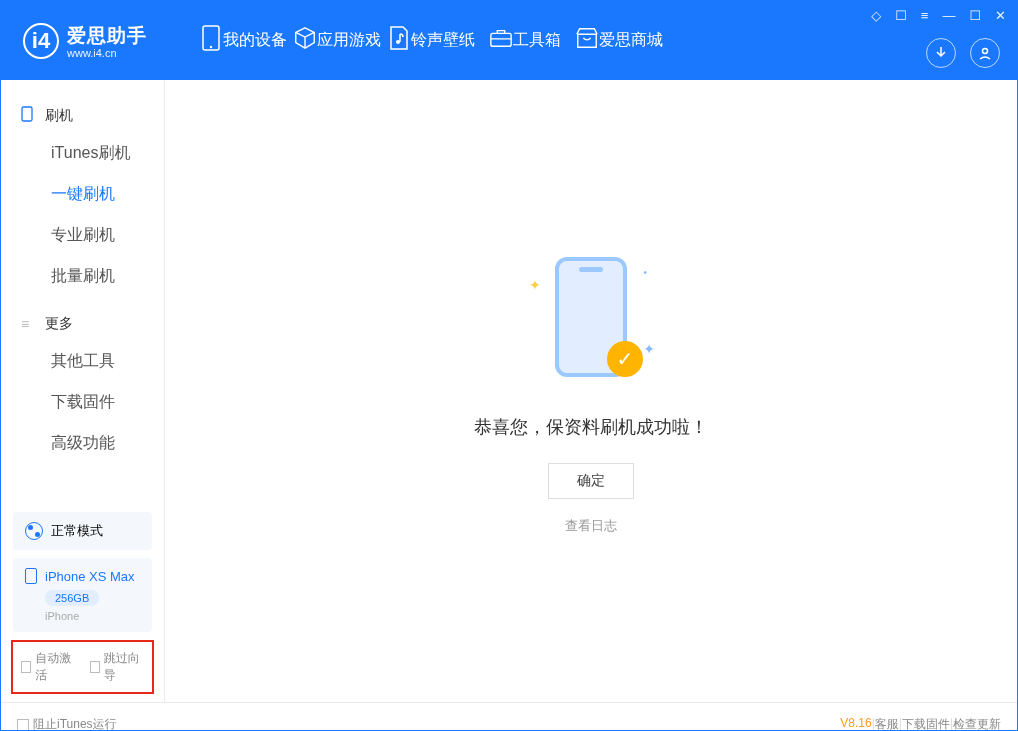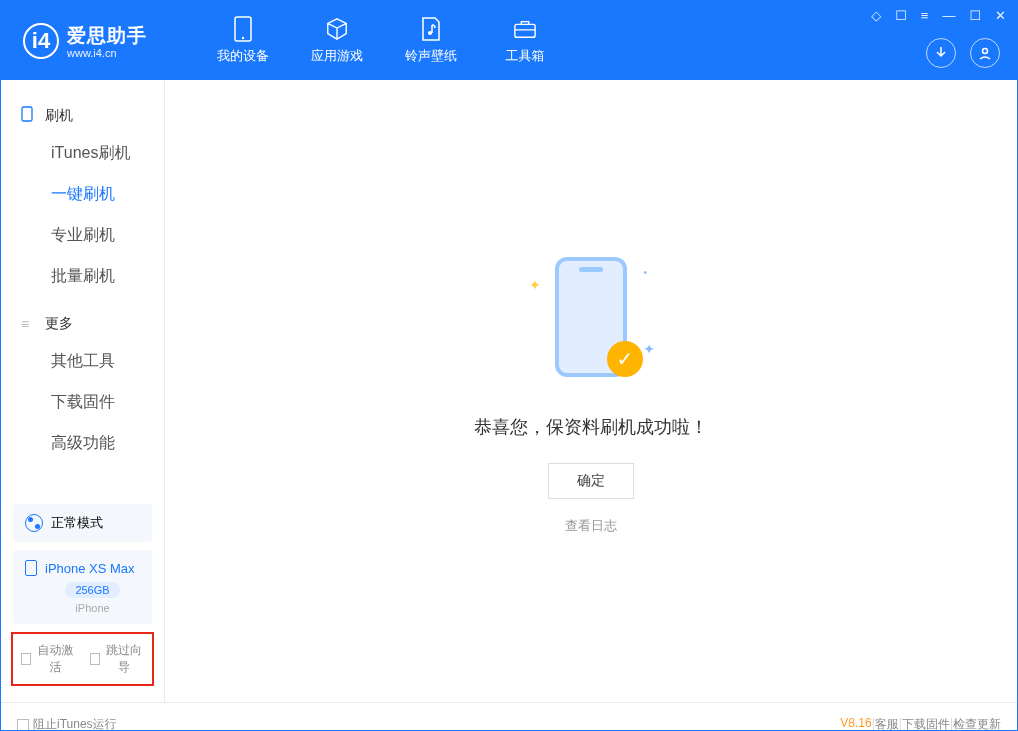--- a/index.html
+++ b/index.html
@@ -26,24 +26,24 @@
   display: flex; align-items: center; justify-content: center;
   font-size: 22px; font-weight: bold;
 }
 .logo-text { margin-left: 8px; }
 .logo-title { font-size: 19px; font-weight: 600; letter-spacing: 1px; }
 .logo-sub { font-size: 11px; opacity: 0.9; margin-top: -2px; }
 
 .nav-tabs { display: flex; height: 100%; }
 .nav-tab {
   width: 94px;
-  display: flex; flex-direction: column;
+  display: flex; 
   align-items: center; justify-content: center;
   cursor: pointer;
-  font-size: 13px;
+  font-size: 16px;
 }
 .nav-tab.active { background: rgba(255,255,255,0.15); }
 .nav-icon { width: 24px; height: 24px; margin-bottom: 6px; display:flex; align-items:center; justify-content:center; }
 
 .win-controls {
   position: absolute;
   top: 8px; right: 12px;
   display: flex; gap: 14px;
   color: #fff; font-size: 13px;
 }
@@ -75,21 +75,21 @@
 }
 .side-section-icon { width: 14px; margin-right: 10px; color: #1a78ff; }
 .side-item {
   padding: 10px 10px 10px 50px;
   font-size: 16px; color: #555; cursor: pointer;
 }
 .side-item.active { color: #1a78ff; }
 
 .side-bottom {
   position: absolute;
-  bottom: 8px; left: 0; right: 0; text-align: center;
+  bottom: 0; left: 0; right: 0;
 }
 .mode-card, .device-card {
   margin: 8px 12px; background: #f4f7fb; border-radius: 4px;
   padding: 10px 12px; font-size: 13px;
 }
 .mode-card { display:flex; align-items:center; }
 .mode-icon {
   width:18px; height:18px; border:1.5px solid #1a78ff; border-radius:50%;
   margin-right:8px; position:relative;
 }
@@ -203,20 +203,29 @@
       <span>铃声壁纸</span>
     </div>
     <div class="nav-tab">
       <div class="nav-icon">
           <svg width="26" height="22" viewBox="0 0 26 22">
             <rect x="2" y="6" width="22" height="14" rx="2" fill="none" stroke="#fff" stroke-width="1.5"></rect>
             <path d="M9 6 L9 3 L17 3 L17 6 M2 12 L24 12" fill="none" stroke="#fff" stroke-width="1.5"></path>
           </svg>
         </div>
       <span>工具箱</span>
+    </div>
+    <div class="nav-tab">
+      <div class="nav-icon">
+          <svg width="26" height="24" viewBox="0 0 26 24">
+            <path d="M3 8 L23 8 L23 22 L3 22 Z M2 8 L5 2 L21 2 L24 8" fill="none" stroke="#fff" stroke-width="1.5"></path>
+            <path d="M9 12 Q13 16 17 12" fill="none" stroke="#fff" stroke-width="1.5"></path>
+          </svg>
+        </div>
+      <span>爱思商城</span>
     </div>
   </div>
 
   <div class="win-controls">
     <span>◇</span>
     <span>☐</span>
     <span>≡</span>
     <span>—</span>
     <span>☐</span>
     <span>✕</span>

